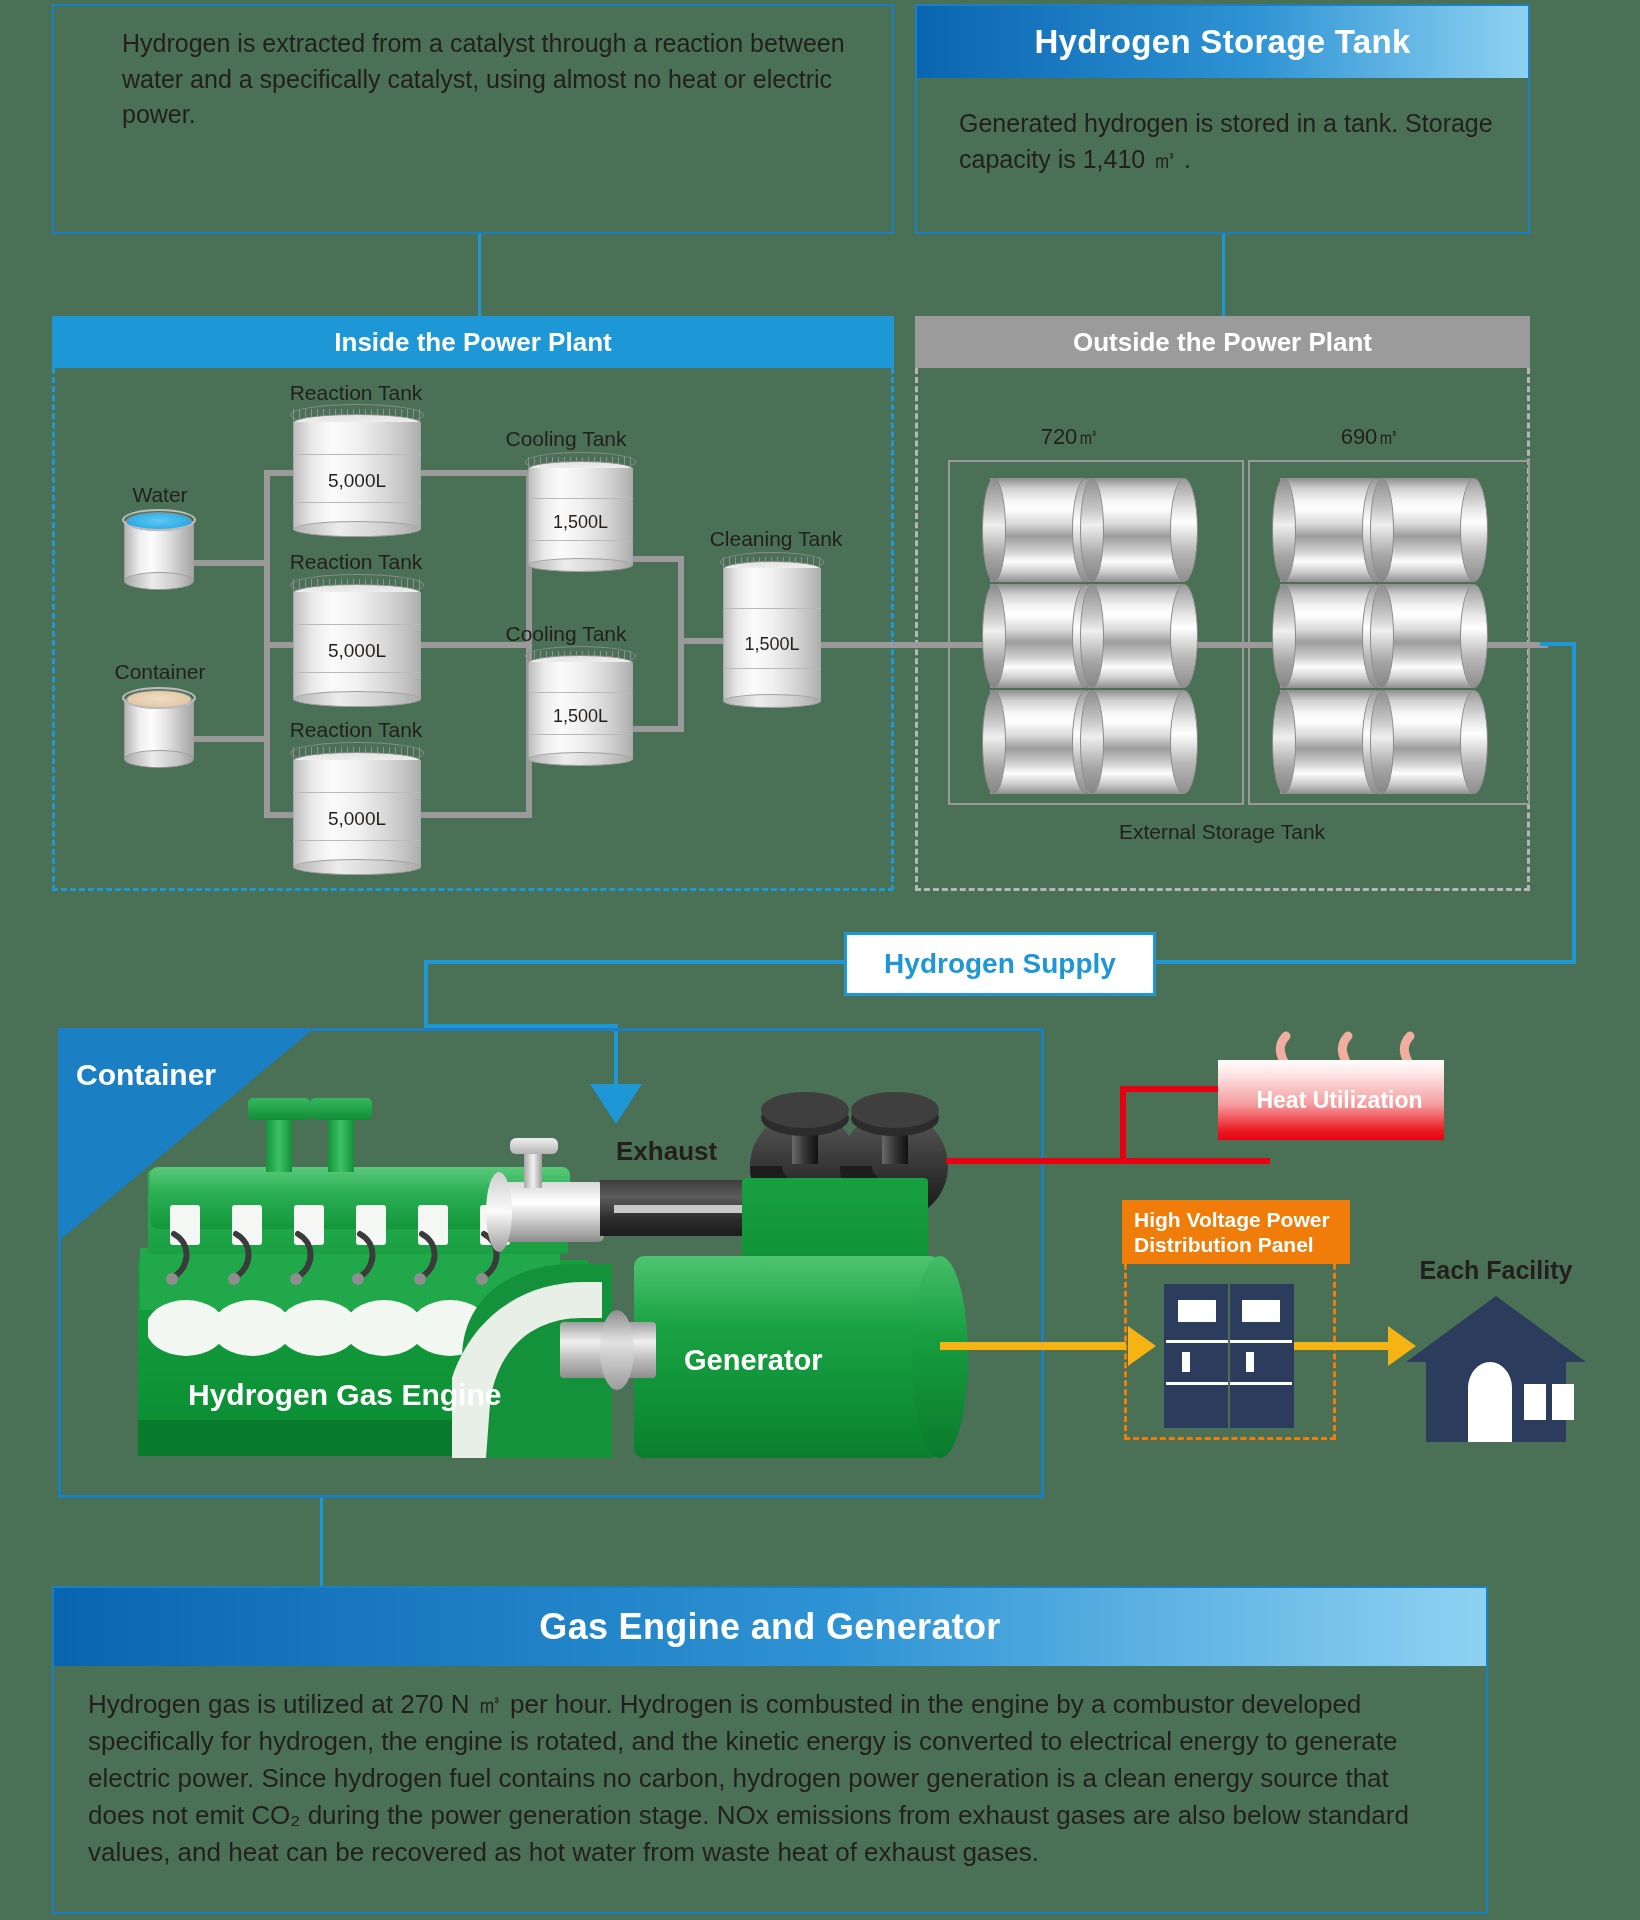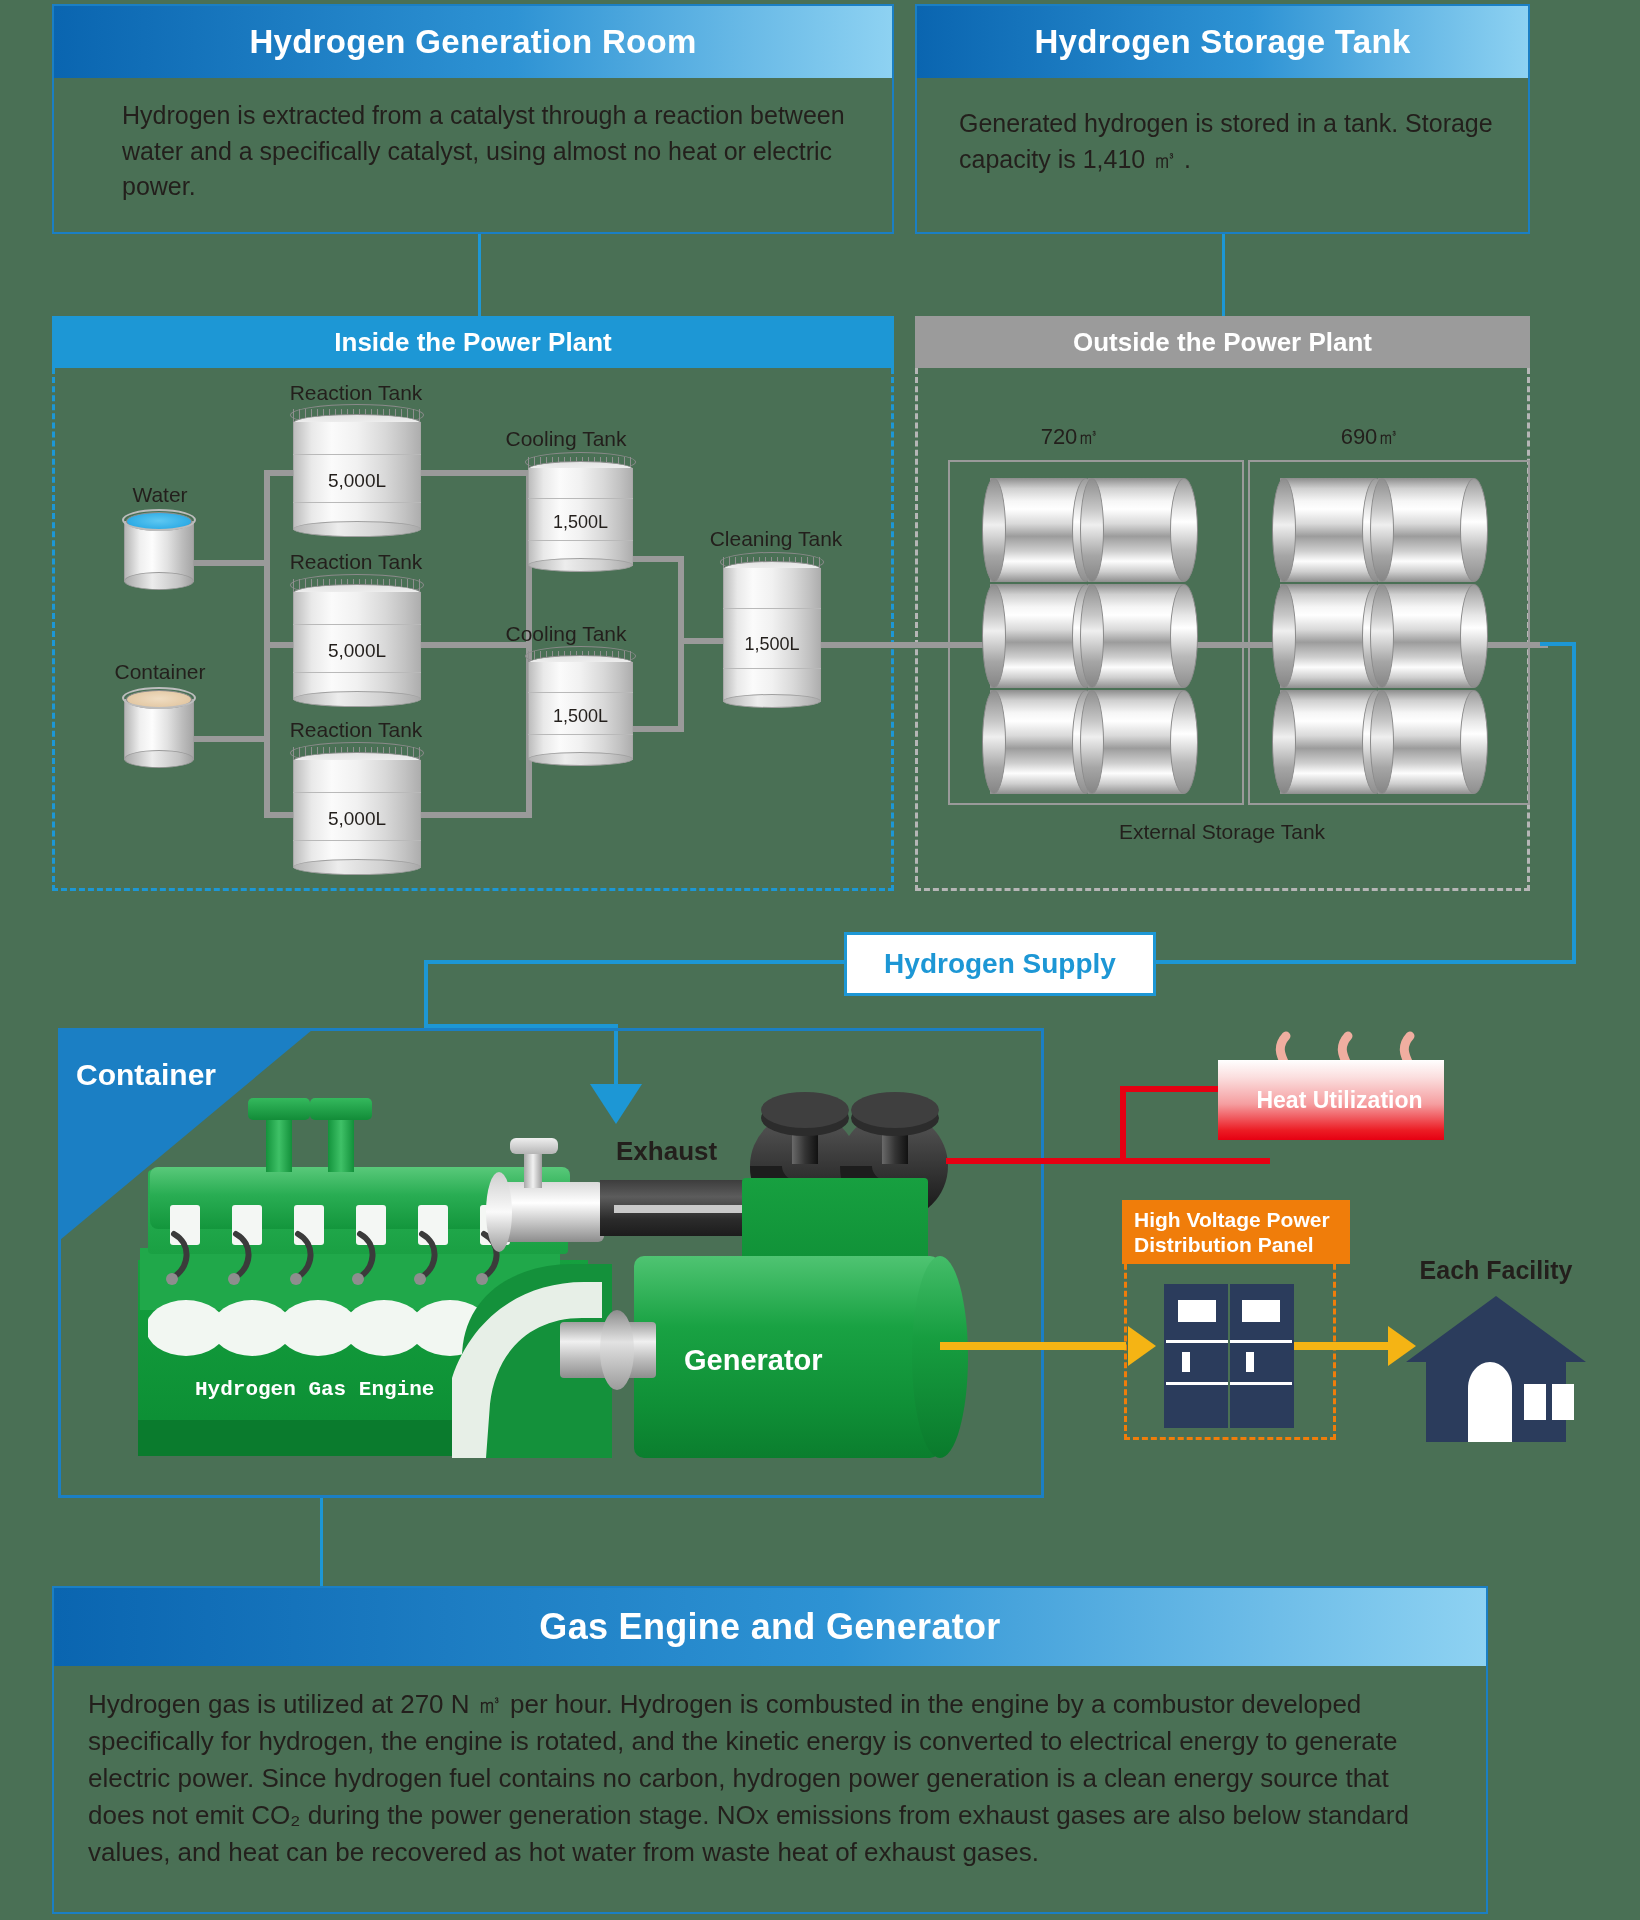--- a/index.html
+++ b/index.html
@@ -134,21 +134,20 @@
     font-weight:bold;font-size:21px;line-height:1.18;padding:8px 10px 8px 12px;
   }
   .dashorange{position:absolute;box-sizing:border-box;border:3px dashed #f07d0a;border-top:none;}
 </style>
 </head>
 <body style="background: rgb(74, 112, 85);">
 
 <div id="stage">
 
   <div class="panel" style="left:52px;top:4px;width:842px;height:230px;">
-    <div class="panel-head" style="height:72px;font-size:33px;">Hydrogen Generation Room</div>
     <div class="panel-body" style="padding:20px 26px 0 68px;font-size:25px;line-height:1.42;">Hydrogen is extracted from a catalyst through a reaction between water and a specifically catalyst, using almost no heat or electric power.</div>
   </div>
 
   <div class="panel" style="left:915px;top:4px;width:615px;height:230px;">
     <div class="panel-head" style="height:72px;font-size:33px;">Hydrogen Storage Tank</div>
     <div class="panel-body" style="padding:28px 18px 0 42px;font-size:25px;line-height:1.42;">Generated hydrogen is stored in a tank. Storage capacity is 1,410 ㎥ .</div>
   </div>
 
   <div class="bluepipe" style="left:478px;top:234px;width:3px;height:84px;"></div>
   <div class="bluepipe" style="left:1222px;top:234px;width:3px;height:84px;"></div>
@@ -402,21 +401,21 @@
     </svg>
   </div>
 
   <div class="abs" style="left:452px;top:1258px;width:160px;height:200px;">
     <svg width="160" height="200" viewBox="0 0 160 200">
       <path d="M10 100 C 10 40, 60 6, 120 6 L 160 6 L 160 200 L 10 200 Z" fill="#14913b"></path>
       <path d="M0 120 C 20 60, 70 24, 132 24 L 150 24 L 150 60 L 130 60 C 80 60, 44 92, 38 146 L 34 200 L 0 200 Z" fill="#e7efe7"></path>
     </svg>
   </div>
 
-  <div class="lbl" style="left:195px;top:1378px;font-size:21px;font-weight:bold;color:#ffffff;font-family:Liberation Mono, monospace;">Hydrogen Gas Engine</div>
+  <div class="lbl" style="left:188px;top:1378px;font-size:30px;font-weight:bold;color:#ffffff;">Hydrogen Gas Engine</div>
 
   <div class="abs" style="left:492px;top:1182px;width:112px;height:60px;background:linear-gradient(to bottom,#d9d9d9,#ffffff 35%,#b9b9b9 75%,#8d8d8d);border-radius:6px;"></div>
   <div class="abs" style="left:486px;top:1172px;width:26px;height:80px;border-radius:50%;background:linear-gradient(to bottom,#cfcfcf,#fafafa,#9d9d9d);"></div>
   <div class="abs" style="left:524px;top:1148px;width:18px;height:40px;background:linear-gradient(to right,#a8a8a8,#f1f1f1,#9d9d9d);"></div>
   <div class="abs" style="left:510px;top:1138px;width:48px;height:16px;border-radius:6px;background:linear-gradient(to bottom,#efefef,#b5b5b5);"></div>
   <div class="abs" style="left:600px;top:1180px;width:240px;height:56px;background:linear-gradient(to bottom,#3d3d3d,#5c5c5c 30%,#2b2b2b 70%,#1c1c1c);"></div>
   <svg class="abs" style="left:614px;top:1196px;width:218px;height:26px;" viewBox="0 0 218 26">
     <path d="M0 9 L 186 9 L 186 0 L 218 13 L 186 26 L 186 17 L 0 17 Z" fill="#c9c9c9"></path>
   </svg>
   <div class="lbl" style="left:616px;top:1136px;font-size:26px;font-weight:bold;color:#231f1c;">Exhaust</div>

